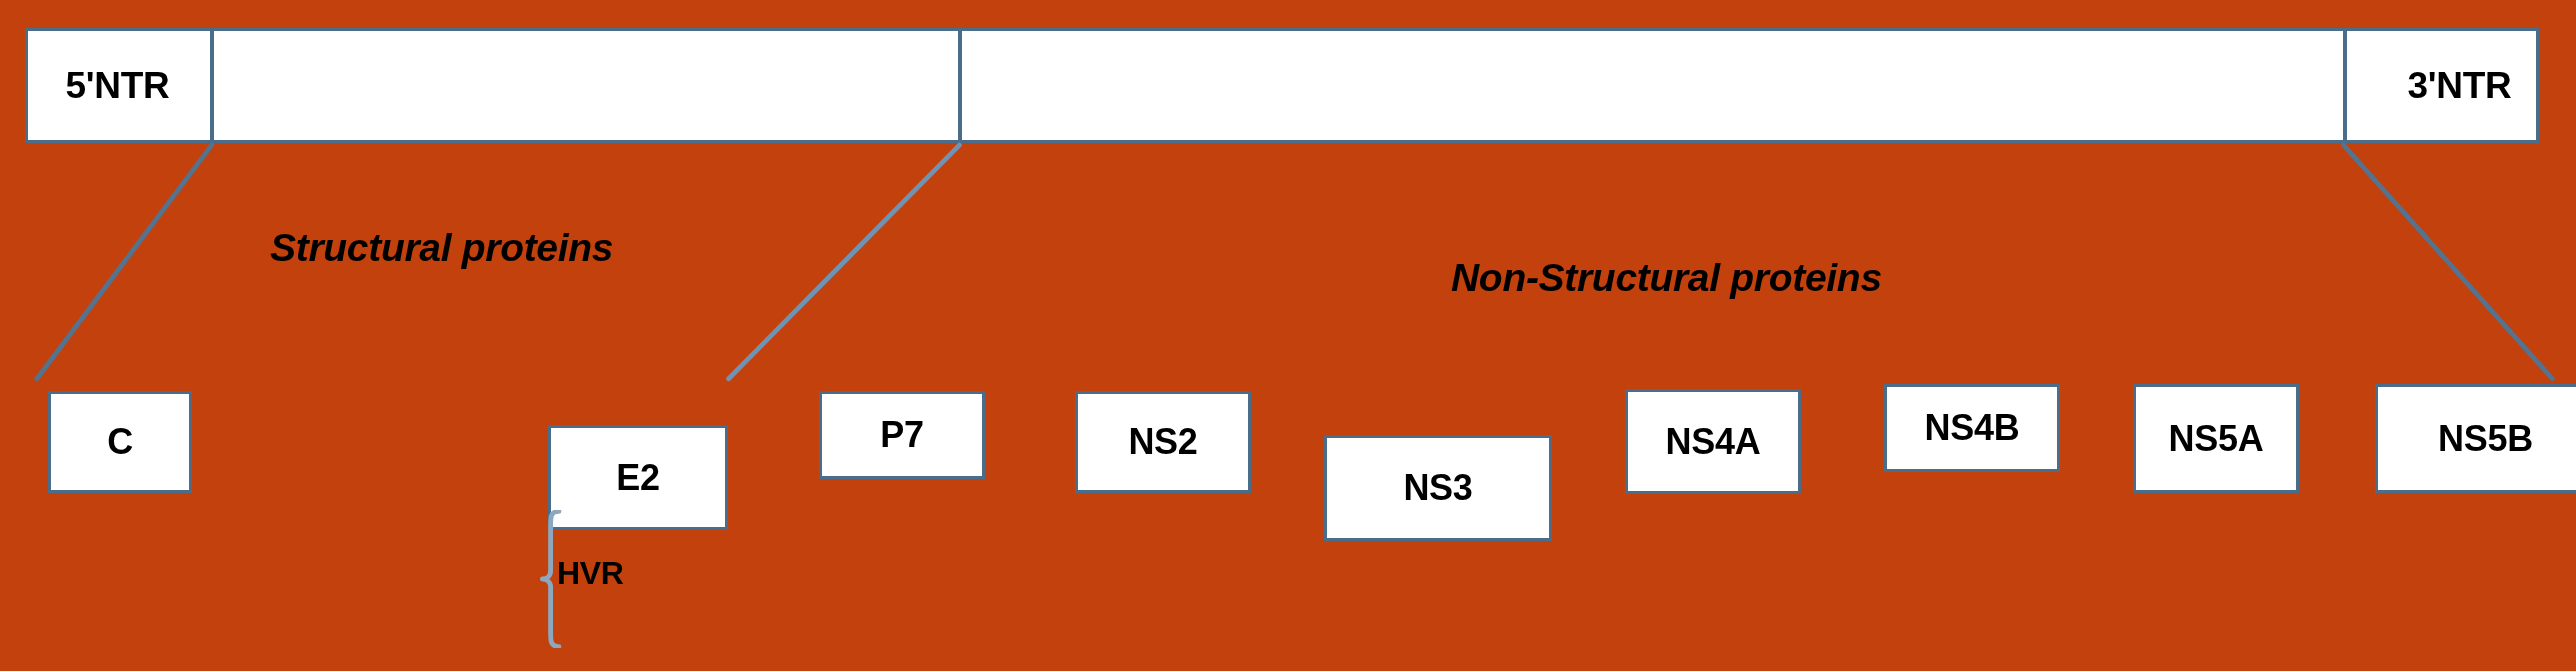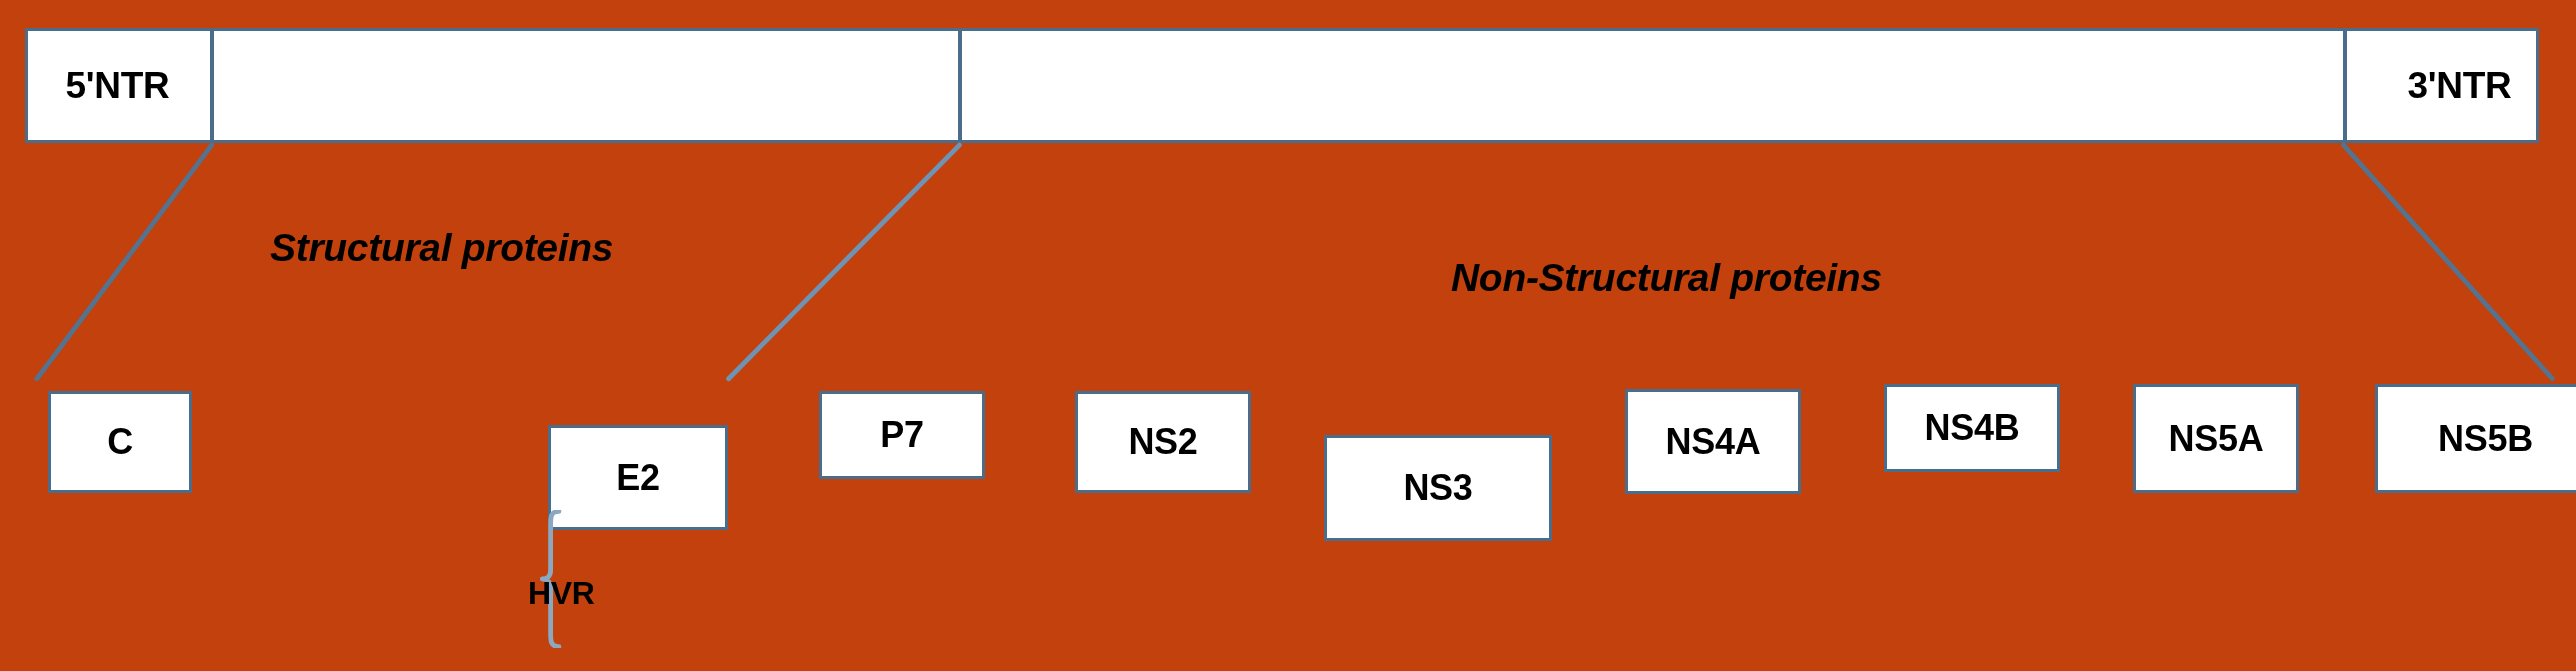--- a/index.html
+++ b/index.html
@@ -90,29 +90,28 @@
   
   .hvr-group {
     position: absolute;
     left: 538px;
     top: 510px;
     width: 97px;
     height: 138px;
   }
   .hvr-label {
     position: absolute;
-    left: 528px;
+    left: 557px;
     top: 555px;
     font-size: 32px;
     font-weight: bold;
     color: #000000;
     letter-spacing: -0.3px;
     white-space: nowrap;
     z-index: 3;
-    margin-top: 20px;
   }
 </style>
 </head>
 <body>
 
 <div id="canvas">
 
   <div class="genome-bar"></div>
 
   <div class="genome-divider" style="left:210px;"></div>

